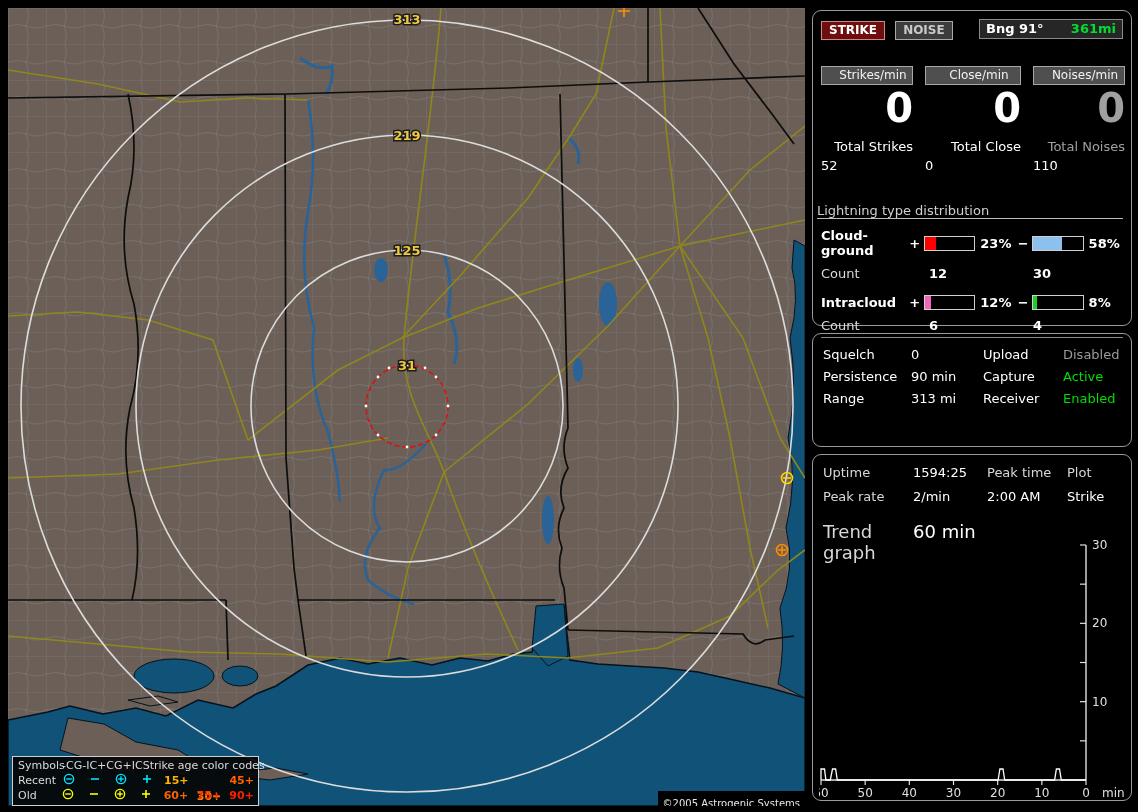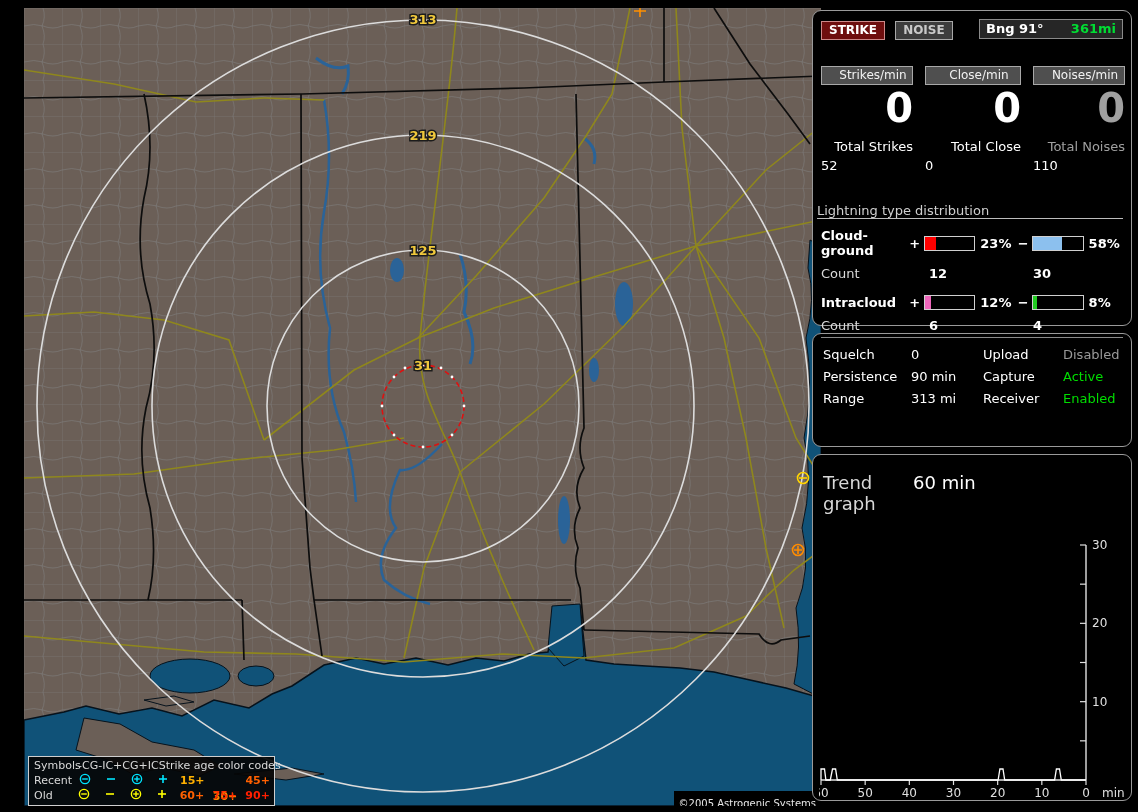--- a/index.html
+++ b/index.html
@@ -1,21 +1,21 @@
 <!DOCTYPE html>
 <html><head>
 <meta charset="utf-8">
 <style>
   html,body{margin:0;padding:0;background:#000;}
   body{width:1138px;height:812px;position:relative;overflow:hidden;
        font-family:"DejaVu Sans","Liberation Sans",sans-serif;color:#fff;}
   .abs{position:absolute;}
 
   
-  #map-wrap{left:24px;top:8px;width:797px;height:798px;background:#6b5f57;overflow:hidden;}
+  #map-wrap{left:8px;top:8px;width:797px;height:798px;background:#6b5f57;overflow:hidden;}
   #map-legend{left:4px;top:748px;width:247px;height:50px;background:rgba(5,5,5,.92);
               border:1px solid #cfcfcf;font-size:11px;line-height:15px;color:#d9d9d9;padding:1px 0 1px 5px;box-sizing:border-box;}
   .leg-row{display:flex;align-items:center;height:15px;white-space:nowrap;}
   .leg-c0{width:44px;}
   .leg-c{width:31px;text-align:center;}
   .leg-age-h{width:118px;text-align:center;}
   .leg-age{width:39px;text-align:center;font-weight:bold;}
   .recent{color:#00e5ff;}
   .old{color:#ffff00;}
   #copyright{right:0px;top:783px;background:#000;color:#e8e8e8;font-size:10px;
@@ -325,20 +325,30 @@
     <span>Capture</span>
     <span class="ok">Active</span>
     <span>Range</span>
     <span class="">313 mi</span>
     <span>Receiver</span>
     <span class="ok">Enabled</span>
   </div>
 </div>
 
 <div id="box3" class="pbox">
+  <div class="stats-grid">
+    <span class="stat-label">Uptime</span>
+    <span>1594:25</span>
+    <span class="stat-label">Peak time</span>
+    <span class="stat-label">Plot</span>
+    <span class="stat-label">Peak rate</span>
+    <span>2/min</span>
+    <span>2:00 AM</span>
+    <span>Strike</span>
+  </div>
   <div class="trend-row">
     <span class="stat-label">Trend graph</span>
     <span>60 min</span>
   </div>
   <svg id="trend-svg" width="308" height="260" viewBox="0 0 308 260">
       <path d="M267,8 V243 M2,243 H267" stroke="#e0e0e0" stroke-width="1.4" fill="none"></path>
       <line x1="261" y1="8" x2="267" y2="8" stroke="#e0e0e0" stroke-width="1.2"></line>
       <line x1="261" y1="86.33333333333334" x2="267" y2="86.33333333333334" stroke="#e0e0e0" stroke-width="1.2"></line>
       <line x1="261" y1="164.66666666666669" x2="267" y2="164.66666666666669" stroke="#e0e0e0" stroke-width="1.2"></line>
       <line x1="261" y1="47.16666666666666" x2="267" y2="47.16666666666666" stroke="#e0e0e0" stroke-width="1.2"></line>

